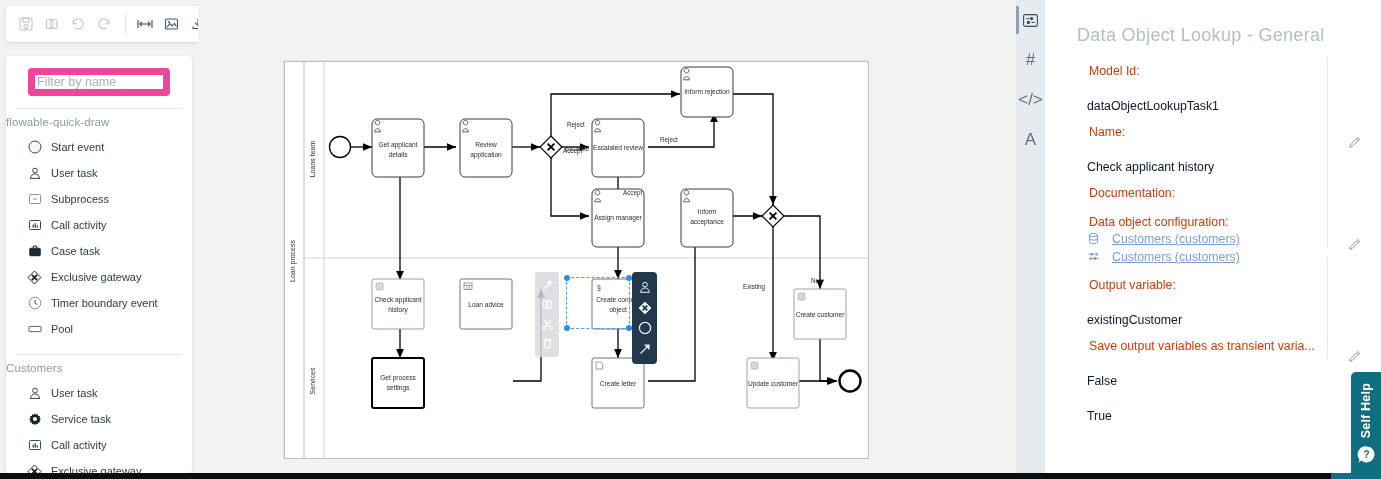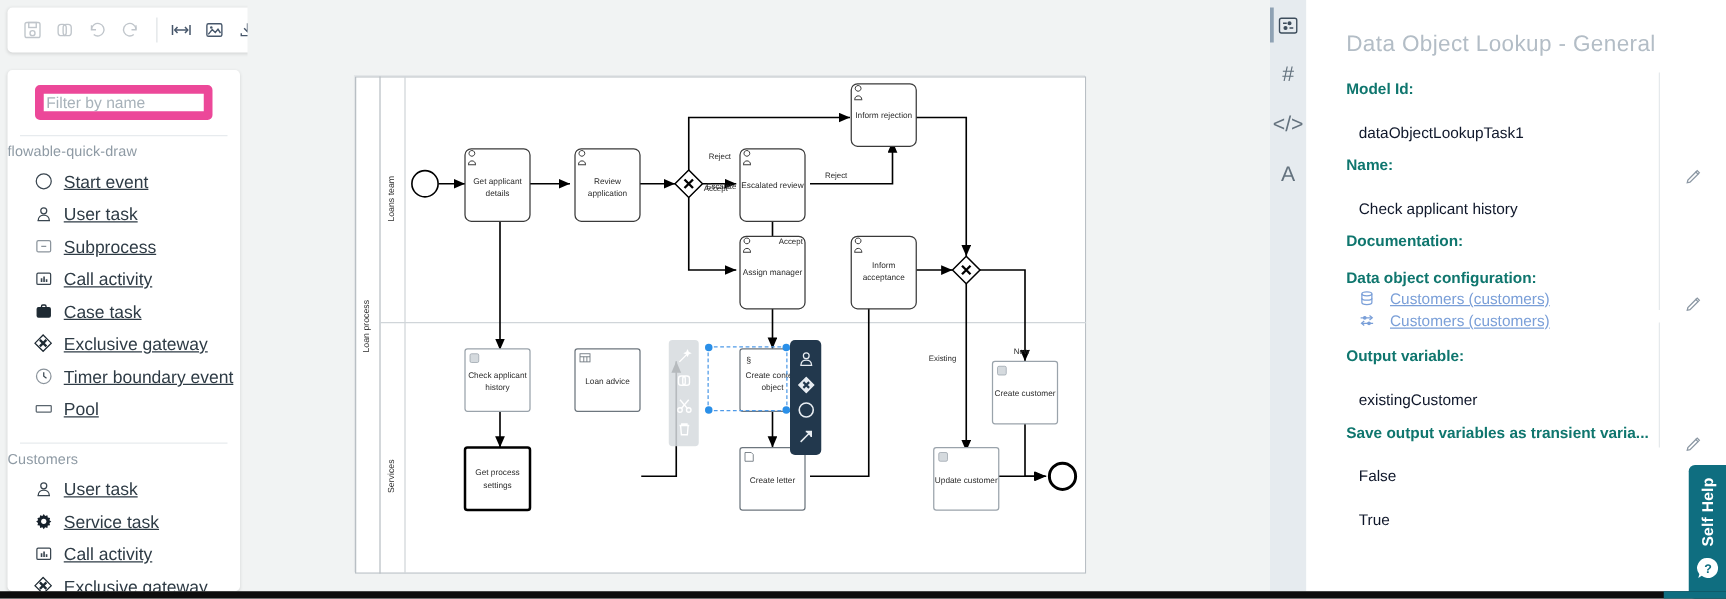--- a/index.html
+++ b/index.html
@@ -40,22 +40,22 @@
     padding:0 2px; font-size:12.5px; color:#3a4a57;
     font-family:"Liberation Sans", sans-serif; outline:none; background:#fff;
   }
   #filter-input::placeholder { color:#a8b2ba; }
   .pal-divider { height:1px; background:#e7ebee; margin:12px 10px 0 10px; }
   .pal-group-title {
     text-align:left; font-size:11.5px; color:#8e9aa4;
     padding:7px 0 6px 0; letter-spacing:.1px;
   }
   .pal-item {
-    display:flex; align-items:flex-start; gap:9px;
-    padding:3px 0 3px 21px; height:26px; cursor:pointer; font-size:14px; color:#2e3b45;text-decoration:underline;
+    display:flex; align-items:center; gap:9px;
+    padding:3px 0 3px 21px; height:26px; cursor:pointer; font-size:11px; color:#2e3b45;
   }
   .pal-ico { width:15px; height:15px; display:flex; align-items:center; justify-content:center; flex:0 0 15px; }
 
   
   #canvas-wrap {
     position:absolute; left:198px; top:0; width:818px; height:473px;
     background:#f1f3f3; overflow:hidden;
   }
   #canvas {
     position:absolute; left:85px; top:60px; width:585px; height:398px;
@@ -107,21 +107,21 @@
 
   
   #props {
     position:absolute; left:1045px; top:0; width:336px; height:473px;
     background:#ffffff; padding:16px 18px 0 32px; overflow:hidden;
   }
   #props-title {
     font-size:18px; color:#b3bdc6; letter-spacing:.3px; margin:9px 0 18px 0; font-weight:400;
   }
   .prop-block { position:relative; margin-bottom:11px; }
-  .prop-label { font-size:12.3px; font-weight:bold; color:#0f766e; line-height:15px; }
+  .prop-label { font-size:12.3px; font-weight:normal; color:#c2410c; line-height:15px;margin-left:12px; }
   .prop-value { font-size:12.3px; color:#0f172a; line-height:16px; padding-left:10px; margin-top:19px; }
   .prop-link {
     display:flex; gap:12px; padding-left:10px; margin-top:2px;
     font-size:12.3px; color:#7a9fd8; text-decoration:underline; cursor:pointer;
   }
   .edit-pencil { position:absolute; right:2px; cursor:pointer; color:#8b97a3; }
 
   
   #props-guide { position:absolute; left:1327px; top:58px; width:1px; height:190px; background:#e5e9ec; }
   #props-guide2 { position:absolute; left:1327px; top:258px; width:1px; height:100px; background:#e5e9ec; }

